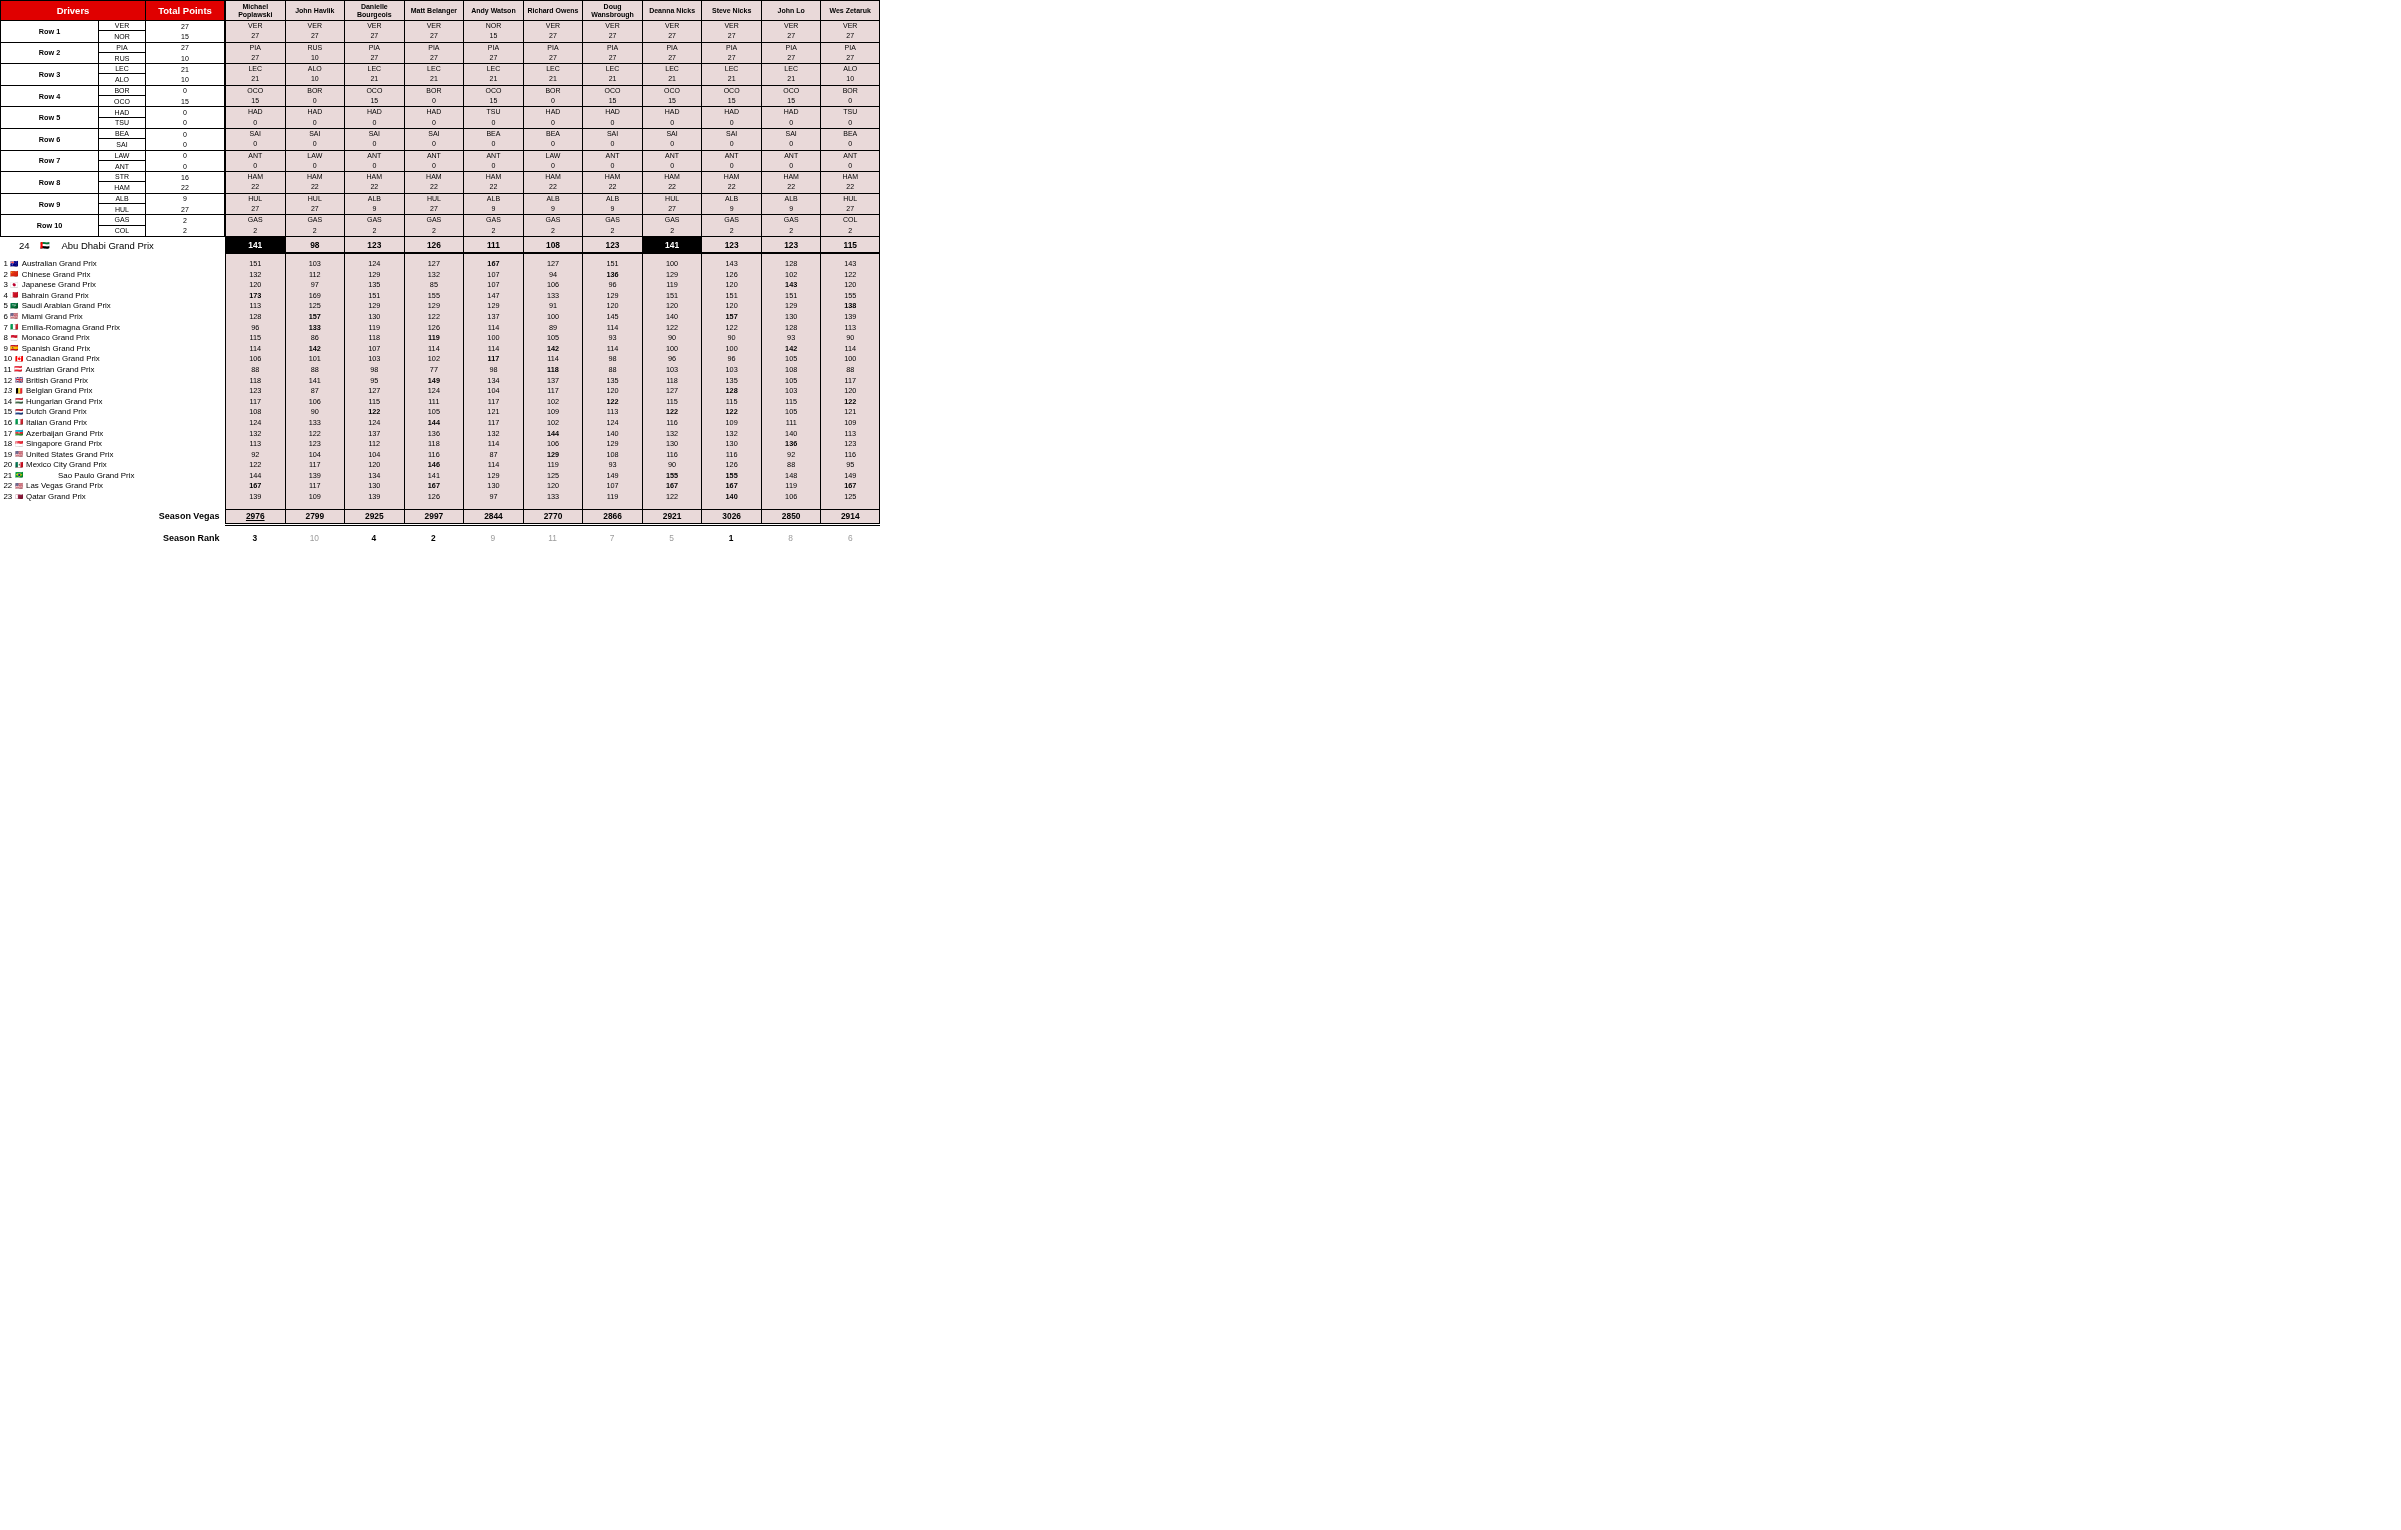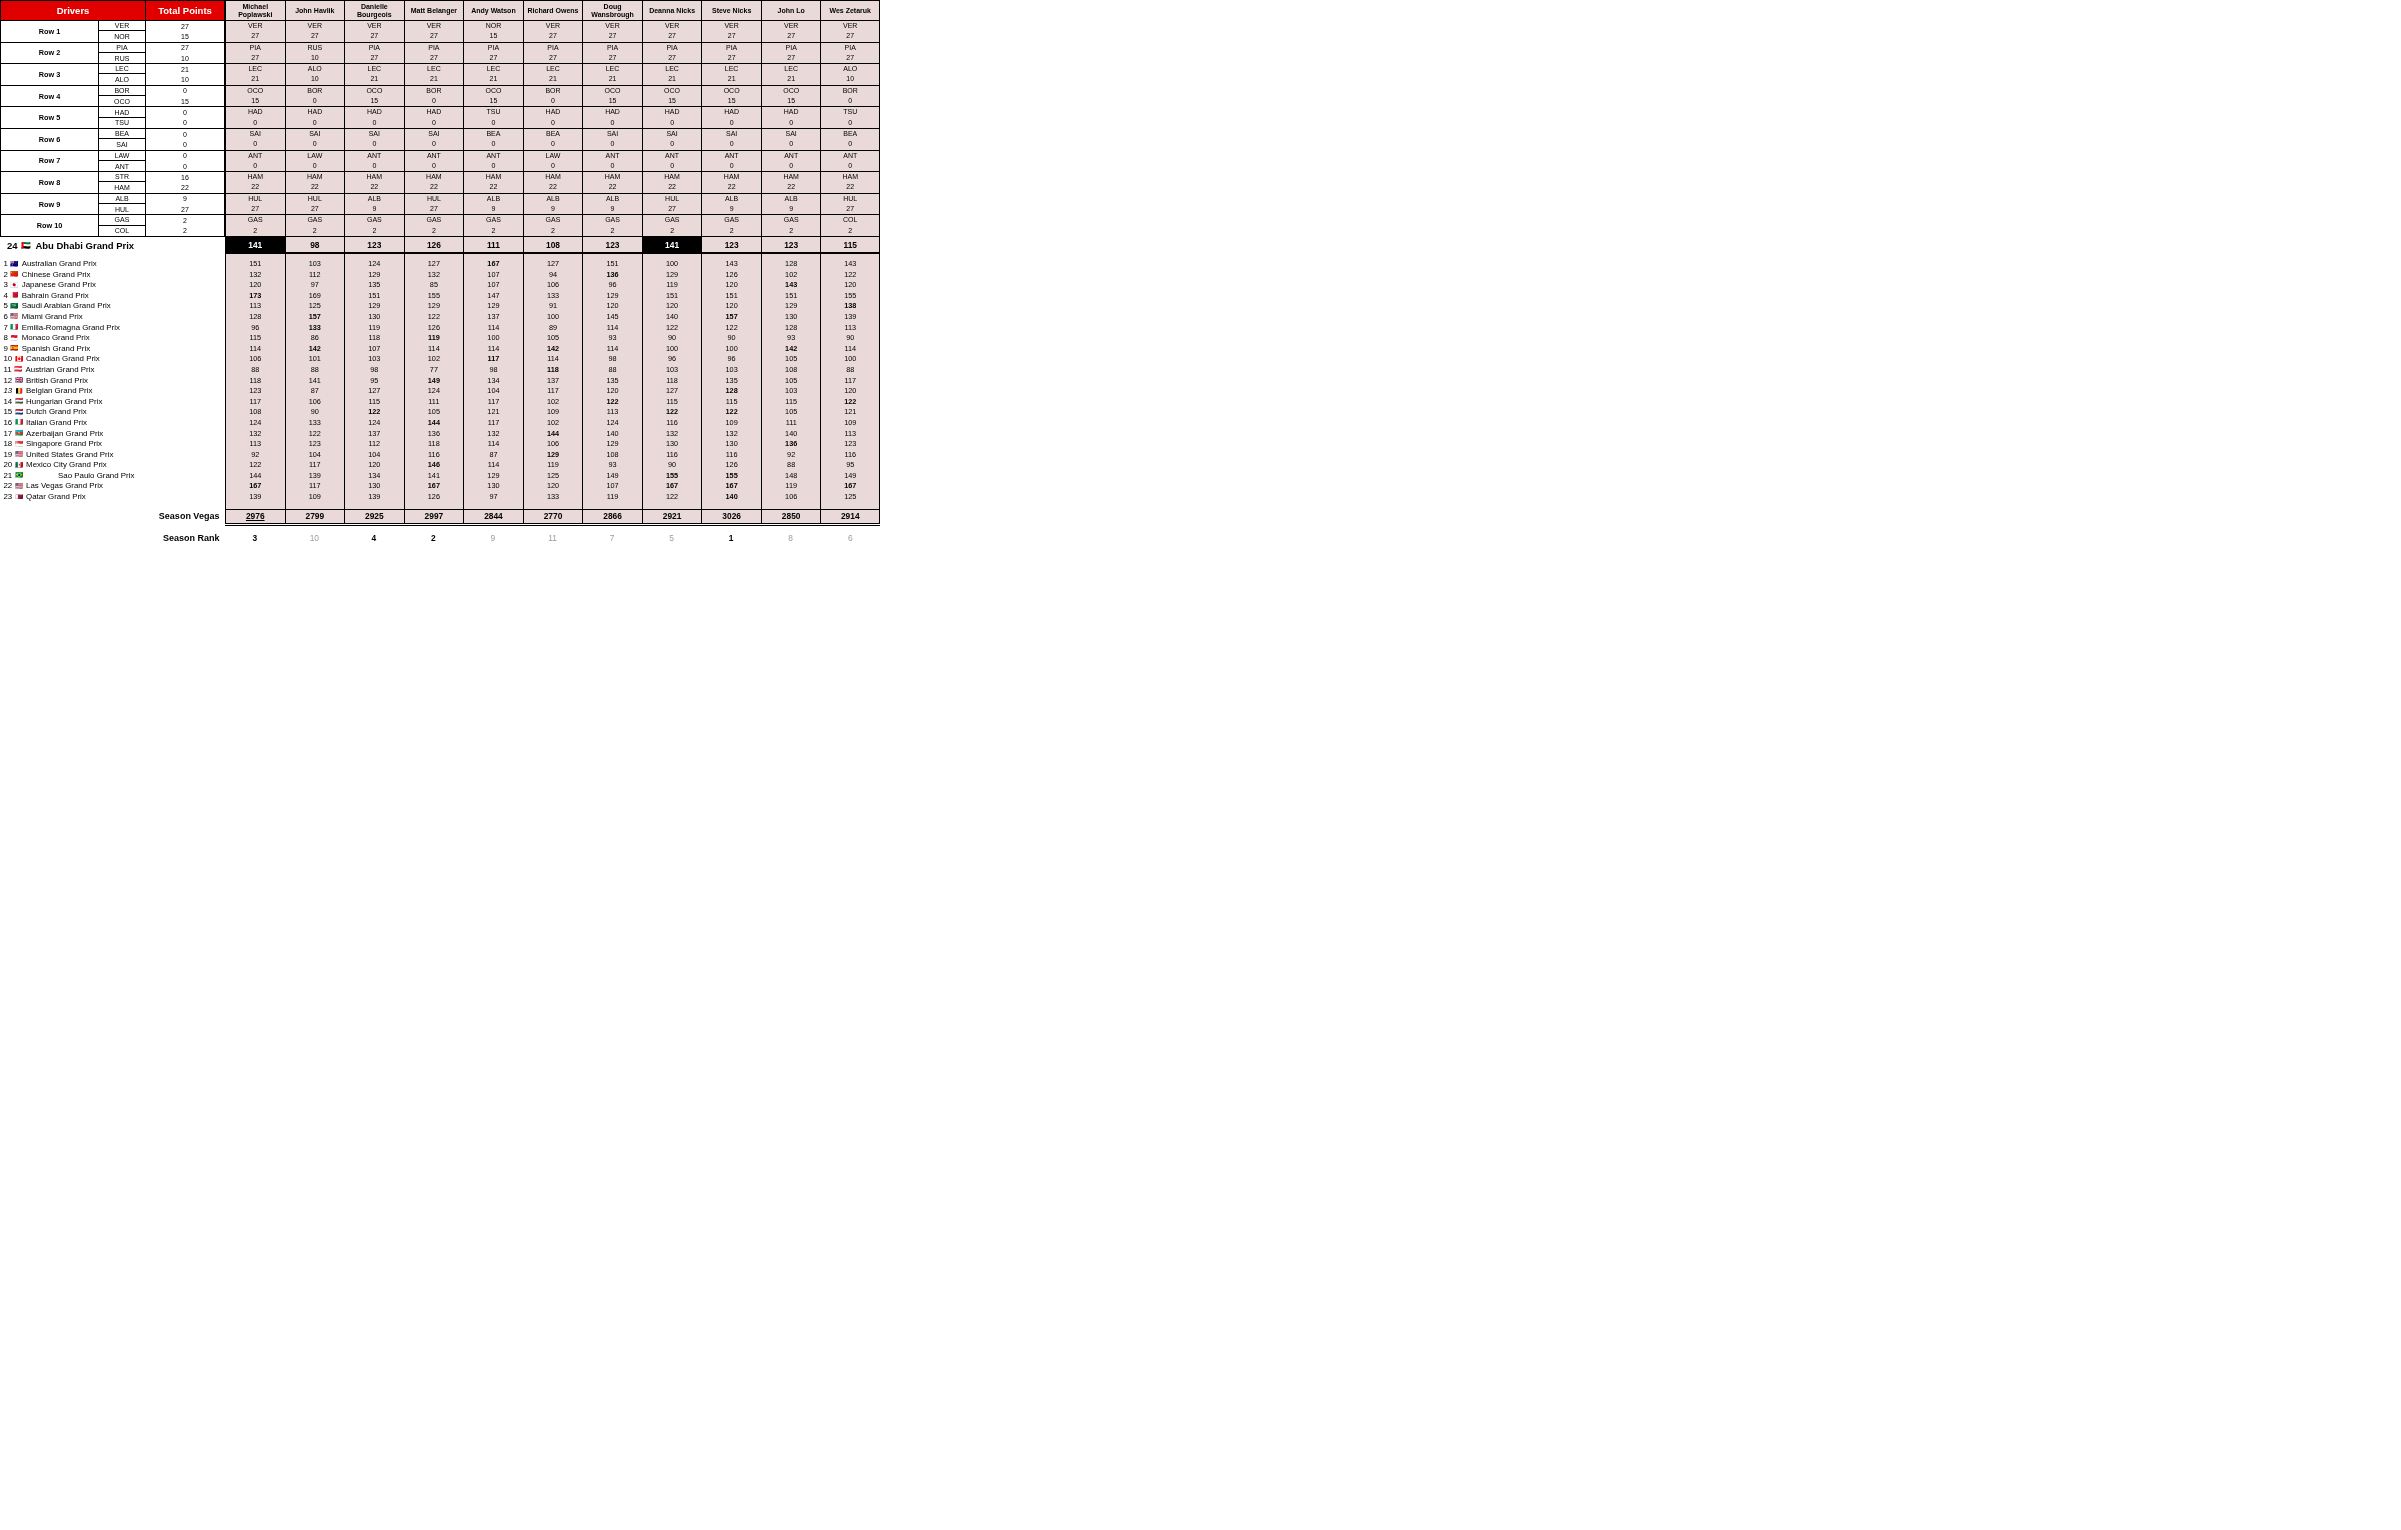--- a/index.html
+++ b/index.html
@@ -32,22 +32,22 @@
   .dcode.top{grid-row:1;border-bottom:0.6px solid #000;}
   .dcode.bot{grid-row:2;}
   .dtotal{grid-column:3;border-right:1.7px solid #000;display:flex;align-items:center;justify-content:center;font-size:7px;}
   .pcell{grid-row:1/3;background:#e9d9d9;border-left:0.8px solid #000;
     display:flex;flex-direction:column;align-items:center;justify-content:center;}
   .pcell.last{border-right:1.1px solid #000;}
   .pc-line{font-size:7px;line-height:10.2px;}
 
   
   .band-abu{height:17.4px;}
-  .abu-label{grid-column:1/4;background:#fff;display:flex;align-items:center;gap:4px;
-    padding-left:7px;font-weight:bold;font-size:9.5px;}
+  .abu-label{grid-column:1/4;background:#fff;display:flex;align-items:center;gap:11px;
+    padding-left:19px;font-weight:normal;font-size:9.5px;}
   .abu-label .flag{font-size:7.9px;}
   .abu-cell{background:#e9d9d9;border-bottom:2.2px solid #000;border-left:0.8px solid #000;
     font-weight:bold;font-size:8.4px;display:flex;align-items:center;justify-content:center;}
   .abu-cell.black{background:#000;color:#fff;}
   .abu-cell.last{border-right:1.1px solid #000;}
 
   
   .race-labels{grid-column:1/4;padding-top:3.9px;background:#fff;}
   .race-label-row{height:10.6px;display:flex;align-items:center;gap:2.8px;padding-left:3.4px;font-size:7.9px;}
   .race-label-row .flag{font-size:6.7px;}

